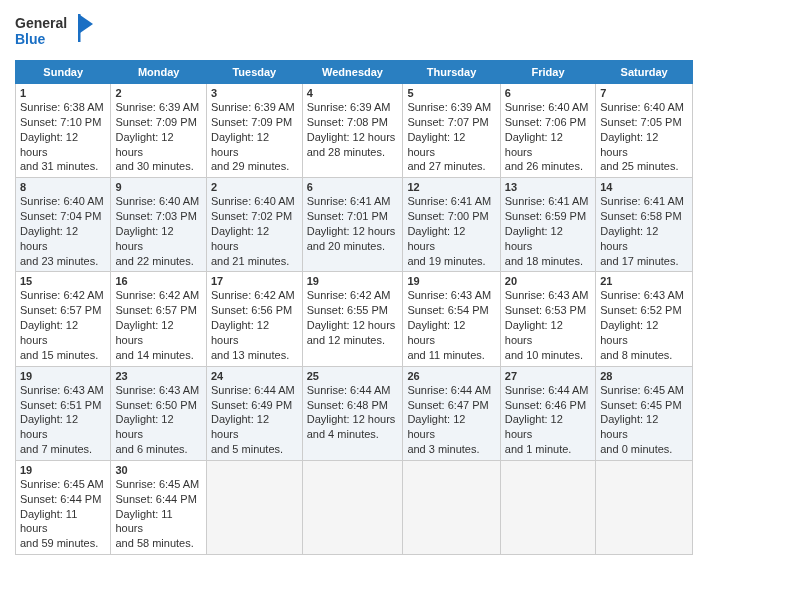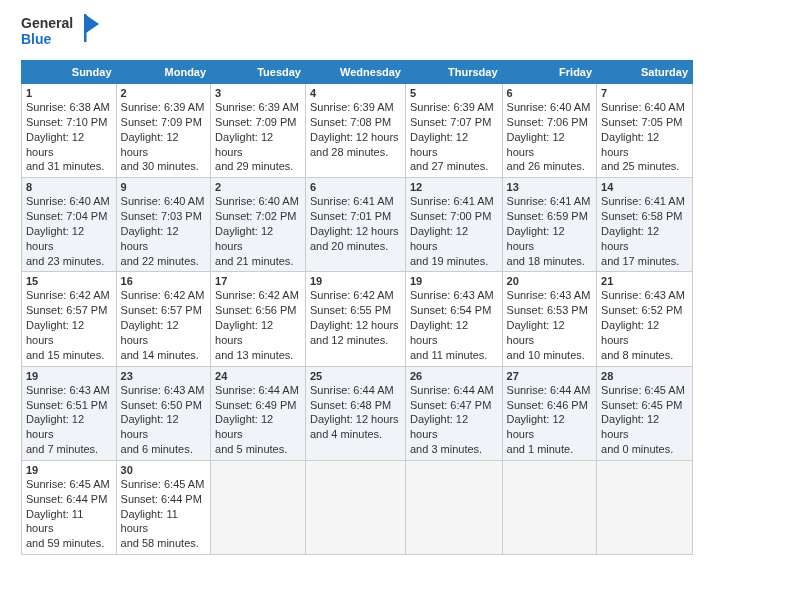--- a/index.html
+++ b/index.html
@@ -5,21 +5,21 @@
     * { box-sizing: border-box; margin: 0; padding: 0; }
     body {
       font-family: Arial, sans-serif;
       background: #fff;
       width: 792px;
       height: 612px;
       overflow: hidden;
     }
     .page {
       width: 708px;
-      padding: 10px 15px 10px 21px;
+      padding: 10px 15px 10px 15px;
     }
     .header-row {
       display: flex;
       align-items: flex-start;
       justify-content: space-between;
       margin-bottom: 6px;
     }
     .logo-area {
       display: flex;
       align-items: center;
@@ -38,21 +38,21 @@
     }
     .calendar {
       width: 100%;
       border-collapse: collapse;
       font-size: 10px;
     }
     .calendar thead tr th {
       background-color: #2a7fc1;
       color: white;
       padding: 5px 4px;
-      text-align: right;
+      text-align: center;
       font-size: 11px;
       font-weight: bold;
       border: 1px solid #2a7fc1;
     }
     .calendar tbody tr td {
       border: 1px solid #ccc;
       padding: 3px 4px;
       vertical-align: top;
       width: 113px;
       min-height: 65px;

